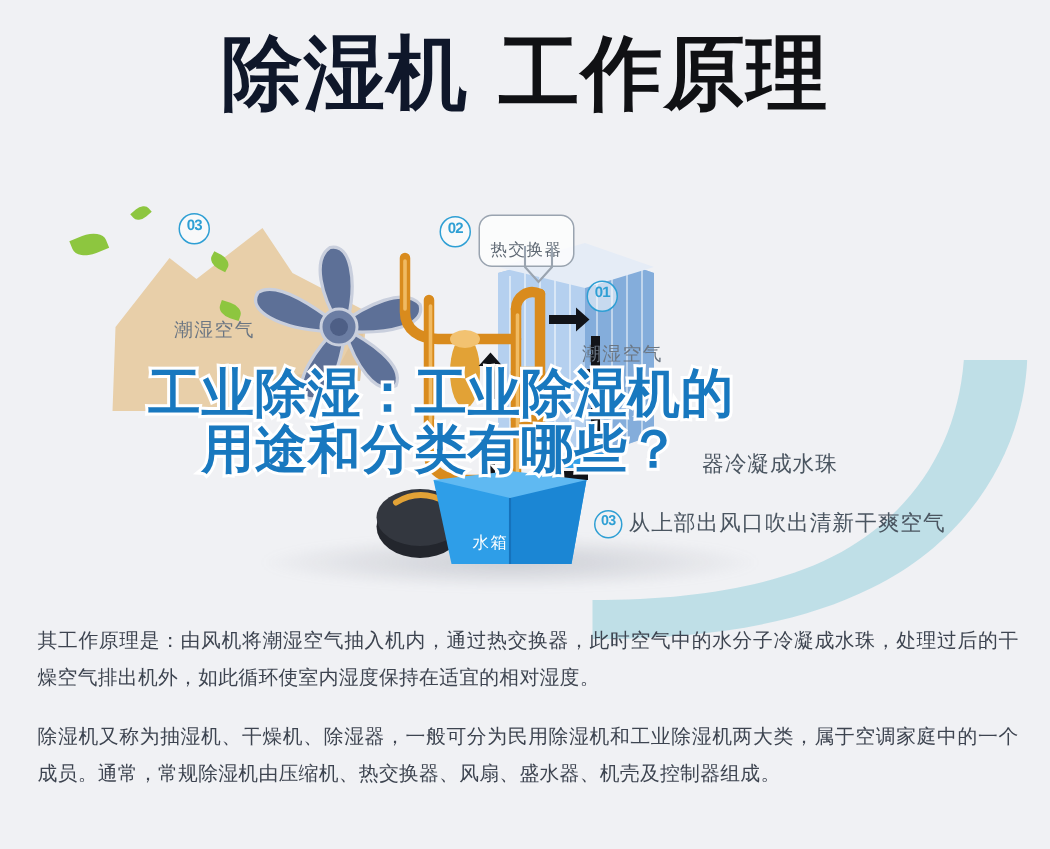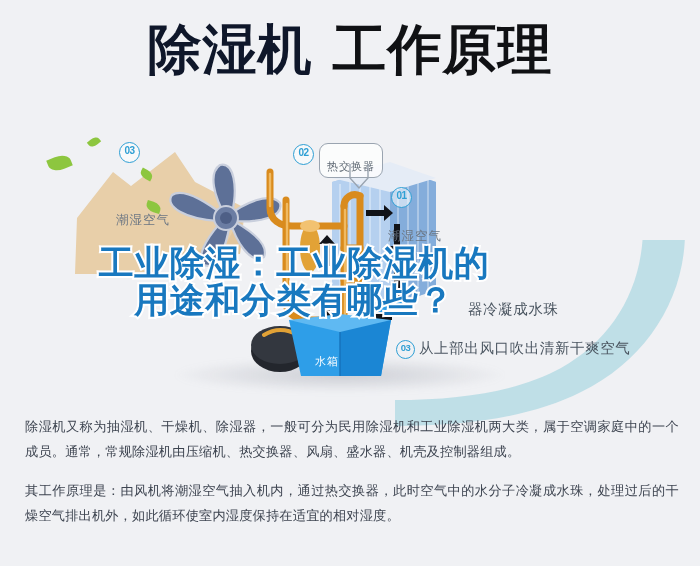--- a/index.html
+++ b/index.html
@@ -329,17 +329,17 @@
     <div class="caption-badge" style="left:396px; top:222px;">03</div>
     <span class="caption-line" style="left:419px; top:221px;">从上部出风口吹出清新干爽空气</span>
   </div>
 
   <div id="overlay">
     <span class="ov-line">工业除湿：工业除湿机的</span>
     <span class="ov-line">用途和分类有哪些？</span>
   </div>
 
   <div id="body-copy">
+    <p class="para">其工作原理是：由风机将潮湿空气抽入机内，通过热交换器，此时空气中的水分子冷凝成水珠，处理过后的干燥空气排出机外，如此循环使室内湿度保持在适宜的相对湿度。</p>
     <p class="para">除湿机又称为抽湿机、干燥机、除湿器，一般可分为民用除湿机和工业除湿机两大类，属于空调家庭中的一个成员。通常，常规除湿机由压缩机、热交换器、风扇、盛水器、机壳及控制器组成。</p>
-    <p class="para">其工作原理是：由风机将潮湿空气抽入机内，通过热交换器，此时空气中的水分子冷凝成水珠，处理过后的干燥空气排出机外，如此循环使室内湿度保持在适宜的相对湿度。</p>
   </div>
 
 </div>
 
 </body></html>

